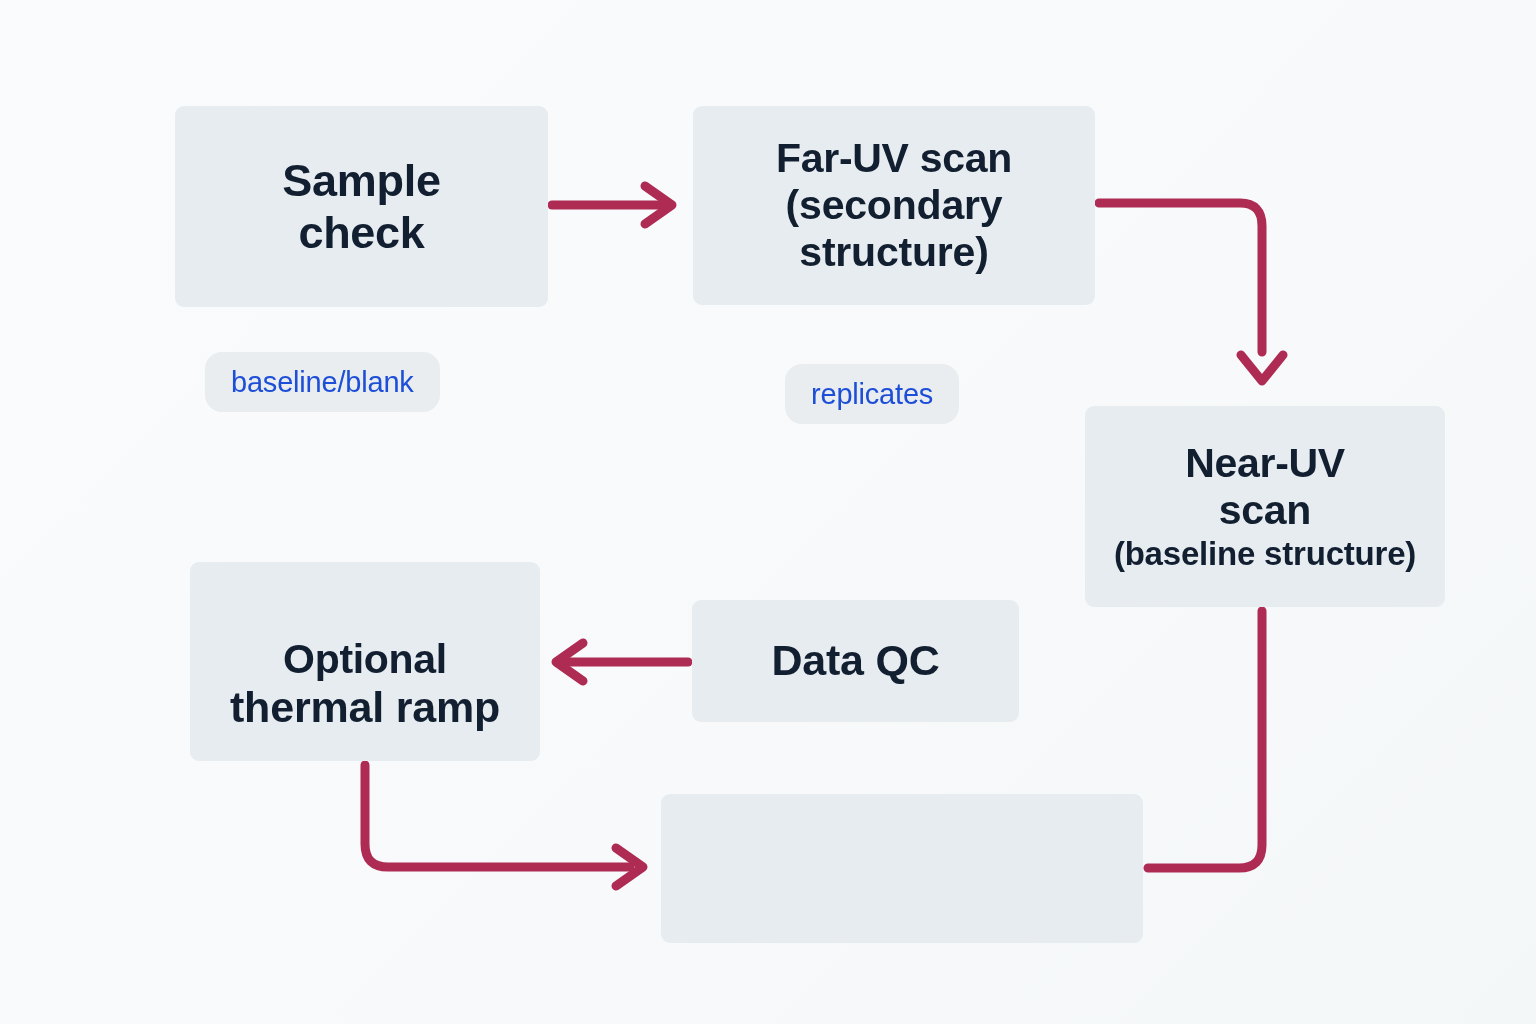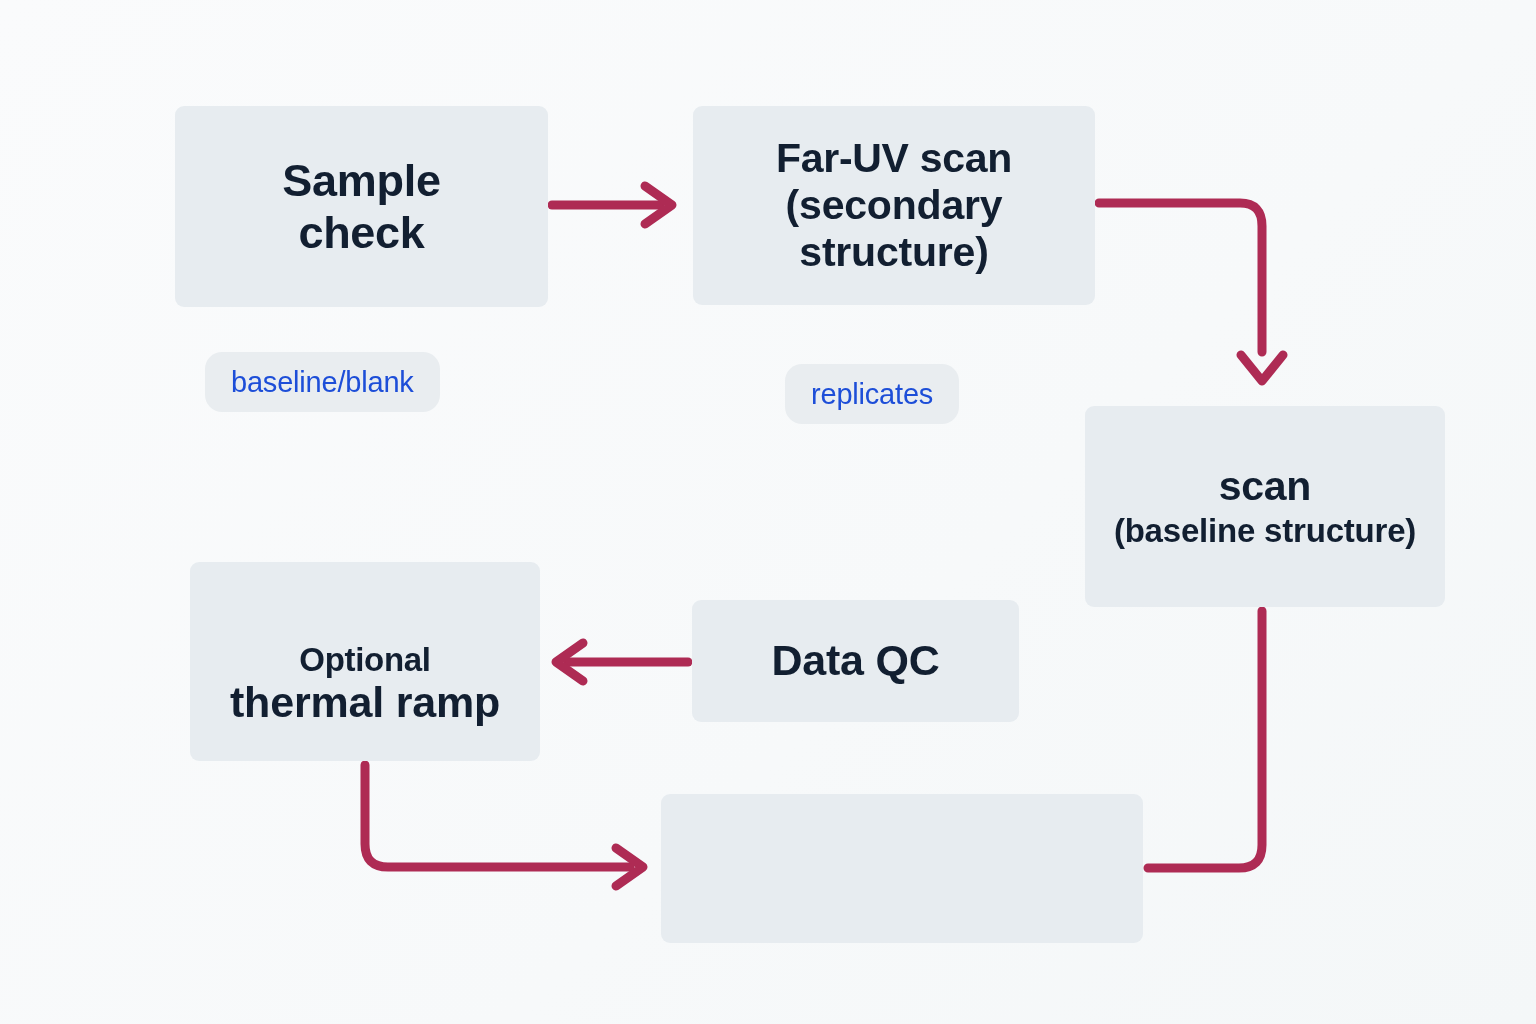--- a/index.html
+++ b/index.html
@@ -68,21 +68,21 @@
 
   #node-near-uv {
     left: 1085px; top: 406px; width: 360px; height: 201px;
   }
   #node-near-uv .l-strong { font-size: 41px; }
   #node-near-uv .l-light  { font-size: 33px; margin-top: 2px; }
 
   #node-optional {
     left: 190px; top: 562px; width: 350px; height: 199px;
   }
-  #node-optional .l-strong { font-size: 33px; margin-top: 45px; }
+  #node-optional .l-strong { font-size: 41px; margin-top: 45px; }
   #node-optional .l-light  { font-size: 43px; }
 
   #node-data-qc {
     left: 692px; top: 600px; width: 327px; height: 122px;
   }
   #node-data-qc .l-light { font-size: 43px; }
 
   #node-interpretation {
     left: 661px; top: 794px; width: 482px; height: 149px;
   }
@@ -135,20 +135,21 @@
     <div class="l-strong">check</div>
   </div>
 
   <div class="node" id="node-far-uv">
     <div class="l-strong">Far-UV scan</div>
     <div class="l-light">(secondary</div>
     <div class="l-light">structure)</div>
   </div>
 
   <div class="node" id="node-near-uv">
+    <div class="l-strong">Near-UV</div>
     <div class="l-strong">scan</div>
     <div class="l-light">(baseline structure)</div>
   </div>
 
   <div class="node" id="node-optional">
     <div class="l-strong">Optional</div>
     <div class="l-light">thermal ramp</div>
   </div>
 
   <div class="node" id="node-data-qc">

